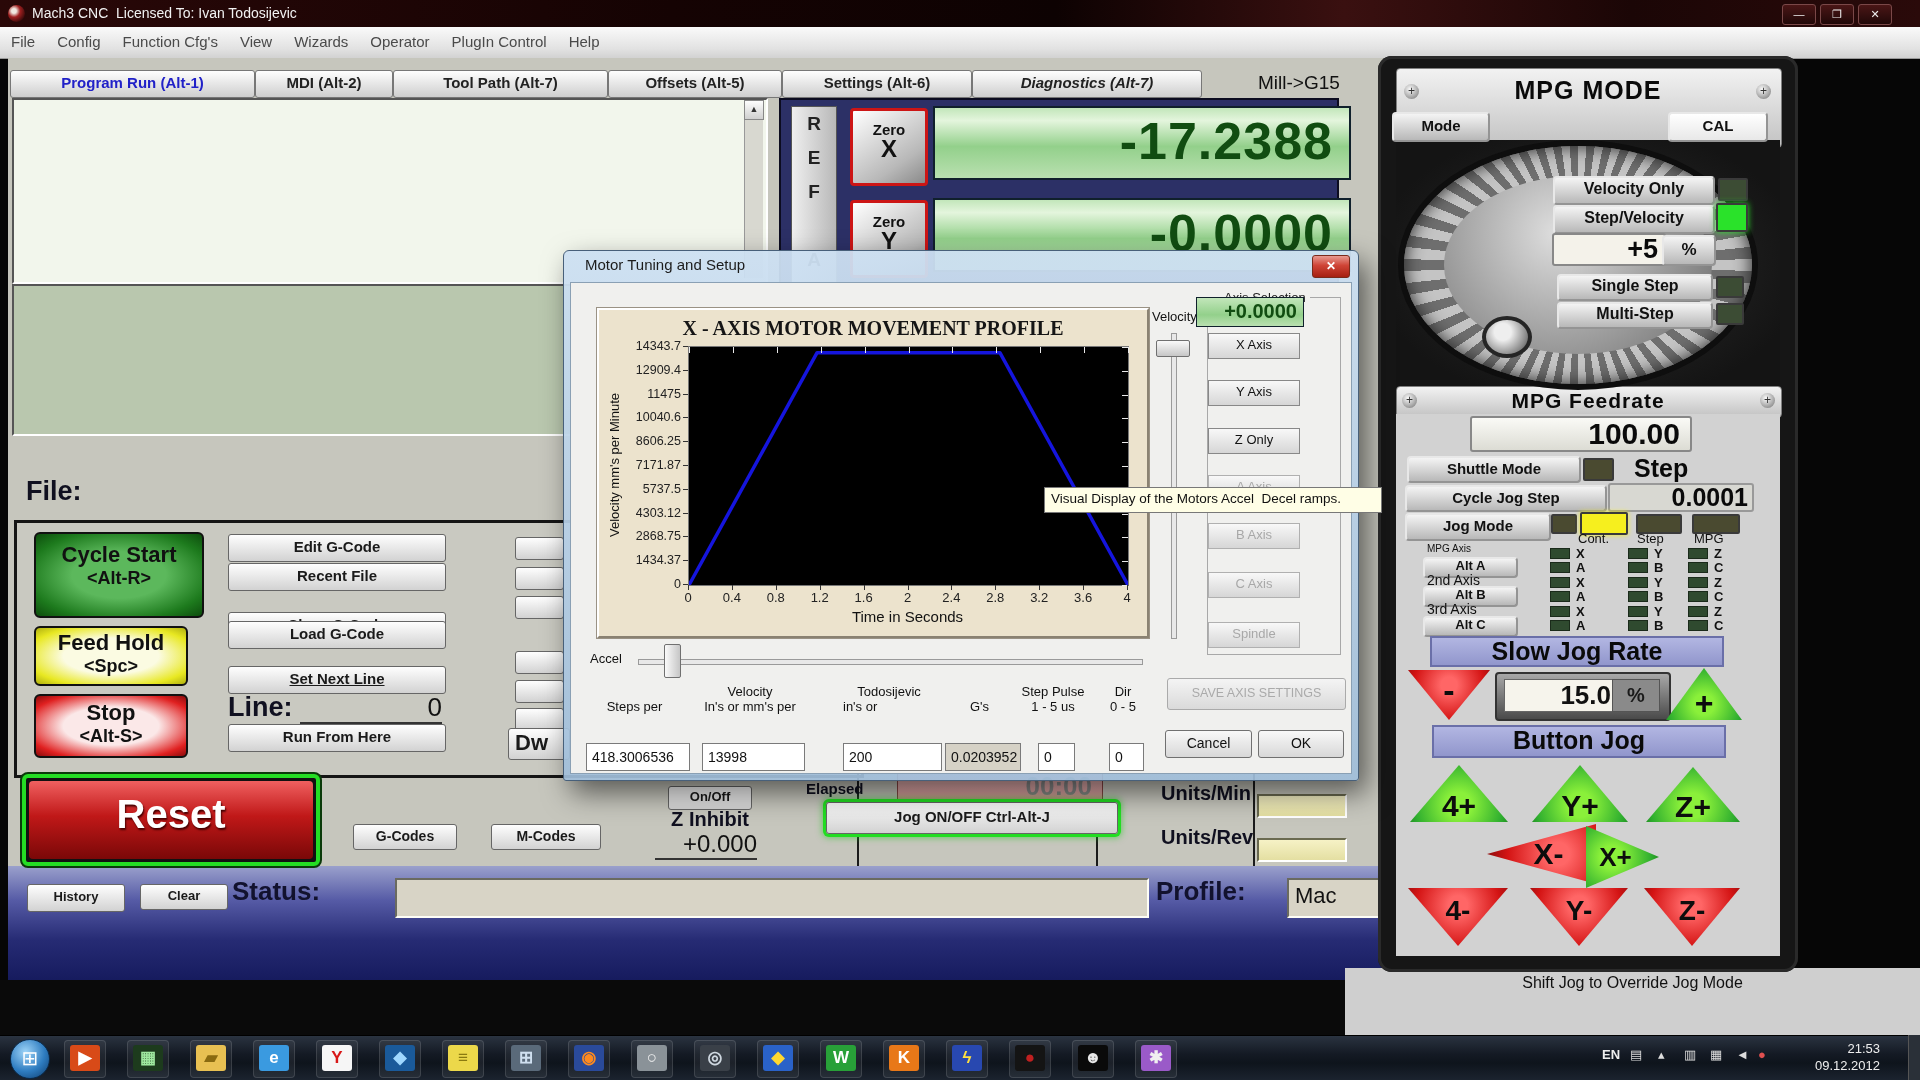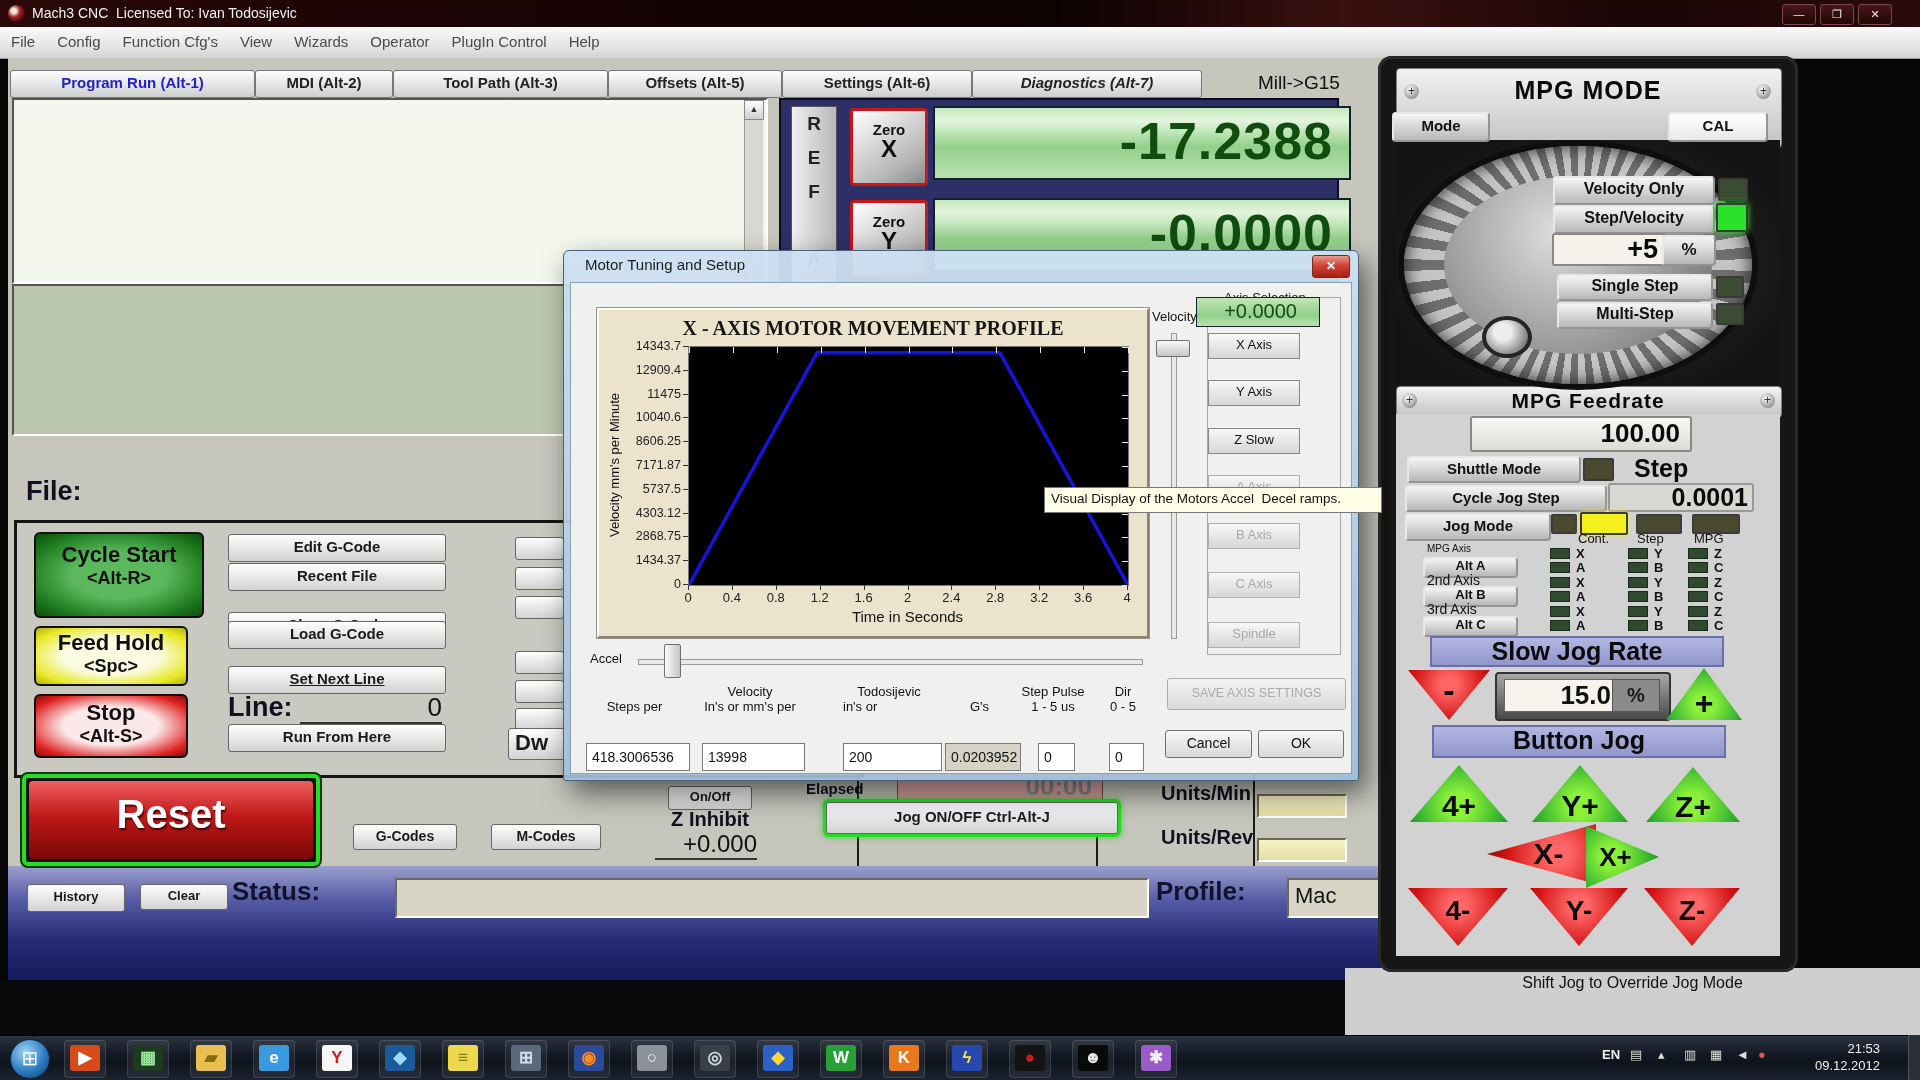--- a/index.html
+++ b/index.html
@@ -134,21 +134,21 @@
     font-size:14px;color:#111;line-height:26px;padding-left:5px;z-index:32;font-family:"Liberation Sans",sans-serif;}
   .fld-inp.ro{background:#d6d2c6;}
   .save-btn{left:1167px;top:678px;width:177px;height:30px;z-index:32;
     background:linear-gradient(#f4f4f4,#dadada);border:1px solid #aaa;border-radius:3px;
     color:#aaa;font-size:12.5px;text-align:center;line-height:28px;}
   .dlg-btn{position:absolute;top:730px;height:26px;z-index:32;background:linear-gradient(#f8f8f8,#d8d8d8);
     border:1px solid #707070;border-radius:3px;font-size:14px;color:#111;text-align:center;line-height:24px;}
 
   .dro-z-part{left:1196px;top:297px;width:100px;height:28px;z-index:40;
     background:linear-gradient(180deg,#c2e6ba,#93d08b 60%,#b9e0b0);border:1px solid #10202c;
-    color:#114d11;font-weight:normal;font-size:20px;text-align:right;line-height:26px;padding-right:22px;}
+    color:#114d11;font-weight:bold;font-size:20px;text-align:right;line-height:26px;padding-right:6px;}
 
   
   .mpg-strip{left:1345px;top:968px;width:575px;height:67px;background:#cfcfcf;z-index:18;}
   .mpg-bezel{left:1378px;top:56px;width:420px;height:916px;background:#161616;border-radius:14px;z-index:20;
     box-shadow:inset 0 0 0 3px #2a2a2a;}
   .mpg-plate{position:absolute;background:linear-gradient(180deg,#f2f2f2,#c2c2c2);border:1px solid #808080;
     border-radius:4px;z-index:21;}
   .screw{position:absolute;width:15px;height:15px;border-radius:50%;z-index:22;
     background:radial-gradient(circle at 40% 35%,#fafafa,#9a9a9a 70%,#5a5a5a);
     color:#333;font-size:12px;text-align:center;line-height:14px;}
@@ -212,21 +212,21 @@
 
   <div class="abs menubar" id="menubar"><span class="menu-item">File</span><span class="menu-item">Config</span><span class="menu-item">Function Cfg's</span><span class="menu-item">View</span><span class="menu-item">Wizards</span><span class="menu-item">Operator</span><span class="menu-item">PlugIn Control</span><span class="menu-item">Help</span></div>
 
   <div class="abs main-bg"></div>
   <div class="abs bluebar"></div>
   <div class="abs blackband"></div>
 
   <div id="tabs">
       <div class="tab active" style="left: 10px; width: 243px;">Program Run (Alt-1)</div>
       <div class="tab" style="left: 255px; width: 136px;">MDI (Alt-2)</div>
-      <div class="tab" style="left: 393px; width: 213px;">Tool Path (Alt-3)</div>
+      <div class="tab" style="left: 393px; width: 213px;">Tool Path (Alt-7)</div>
       <div class="tab" style="left: 608px; width: 172px;">Offsets (Alt-5)</div>
       <div class="tab" style="left: 782px; width: 188px;">Settings (Alt-6)</div>
       <div class="tab" style="left: 972px; width: 228px; font-style: italic;">Diagnostics (Alt-7)</div>
     </div>
   <div class="abs mode-readout">Mill-&gt;G15  G0 G</div>
 
   <div class="abs white-box"></div>
   <div class="abs scroll-col"></div>
   <div class="abs scroll-up">▲</div>
   <div class="abs sage-box"></div>
@@ -365,21 +365,21 @@
 
   <div class="abs vel-lab">Velocity</div>
   <div class="abs vslider-track"></div>
   <div class="abs vslider-handle"></div>
 
   <div class="abs grp-box"></div>
   <div class="abs grp-lab">Axis Selection</div>
   <div id="axis-btns">
       <div class="axis-btn" style="top: 333px;">X Axis</div>
       <div class="axis-btn" style="top: 380px;">Y Axis</div>
-      <div class="axis-btn" style="top: 428px;">Z Slow</div>
+      <div class="axis-btn" style="top: 428px;">Z Only</div>
       <div class="axis-btn dis" style="top: 475px;">A Axis</div>
       <div class="axis-btn dis" style="top: 523px;">B Axis</div>
       <div class="axis-btn dis" style="top: 572px;">C Axis</div>
       <div class="axis-btn dis" style="top: 622px;">Spindle</div>
     </div>
 
   <div class="abs accel-lab">Accel</div>
   <div class="abs hslider-track"></div>
   <div class="abs hslider-handle"></div>
   <div id="dlg-fields">
@@ -444,21 +444,21 @@
   <div class="abs mpg-btn" style="left:1557px;top:274px;width:152px;height:23px;font-size:16px;line-height:20px;">Single Step</div>
   <div class="abs led led-off" style="left:1716px;top:276px;width:24px;height:18px;"></div>
   <div class="abs mpg-btn" style="left:1557px;top:302px;width:152px;height:23px;font-size:16px;line-height:20px;">Multi-Step</div>
   <div class="abs led led-off" style="left:1716px;top:303px;width:24px;height:18px;"></div>
 
   <div class="abs mpg-plate" style="left:1396px;top:386px;width:384px;height:30px;"></div>
   <div class="abs screw" style="left:1402px;top:393px;">+</div>
   <div class="abs screw" style="left:1760px;top:393px;">+</div>
   <div class="abs mpg-title" style="left:1420px;top:389px;width:336px;font-size:21px;z-index:22;">MPG Feedrate</div>
   <div class="abs mpg-body"></div>
-  <div class="abs mpg-disp" style="left:1470px;top:416px;width:208px;height:32px;font-size:26px;line-height:31px;padding-right:10px;">100.00</div>
+  <div class="abs mpg-disp" style="left:1470px;top:416px;width:208px;height:32px;font-size:30px;line-height:31px;padding-right:10px;">100.00</div>
 
   <div class="abs mpg-btn" style="left:1407px;top:456px;width:170px;height:23px;font-size:15px;line-height:21px;">Shuttle Mode</div>
   <div class="abs led led-off" style="left:1583px;top:458px;width:27px;height:19px;background:#4a4a30;"></div>
   <div class="abs" style="left:1634px;top:454px;font-size:25px;font-weight:bold;color:#0a0a0a;z-index:25;">Step</div>
   <div class="abs mpg-btn" style="left:1405px;top:485px;width:198px;height:23px;font-size:15px;line-height:21px;">Cycle Jog Step</div>
   <div class="abs mpg-disp" style="left:1608px;top:483px;width:138px;height:25px;font-size:25px;line-height:24px;padding-right:4px;background:#d8d8d2;border-color:#999;">0.0001</div>
   <div class="abs mpg-btn" style="left:1405px;top:513px;width:142px;height:24px;font-size:15px;line-height:21px;">Jog Mode</div>
   <div class="abs led led-off" style="left:1551px;top:514px;width:22px;height:16px;background:#4a4a30;"></div>
   <div class="abs led led-yel" style="left:1580px;top:512px;width:44px;height:19px;"></div>
   <div class="abs led led-off" style="left:1636px;top:514px;width:42px;height:16px;background:#4a4a30;"></div>

